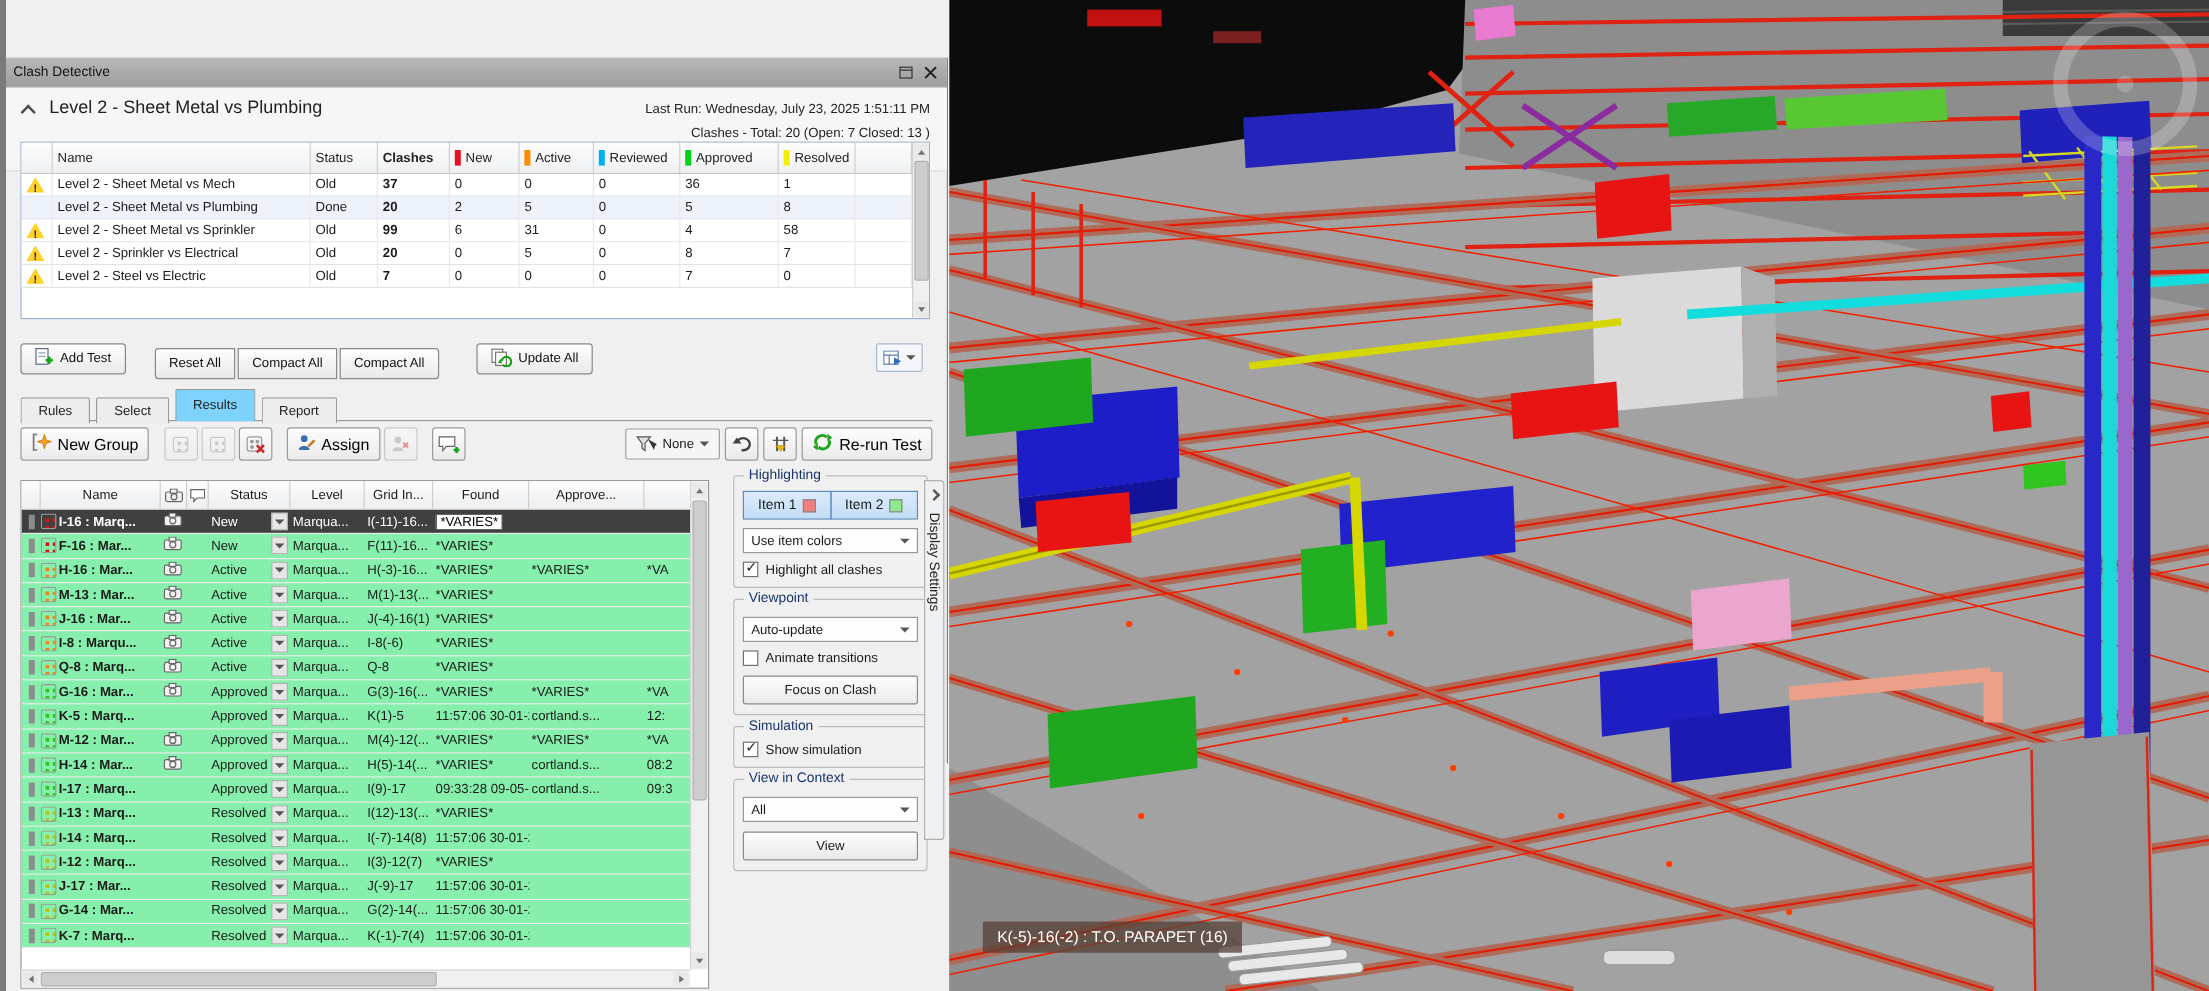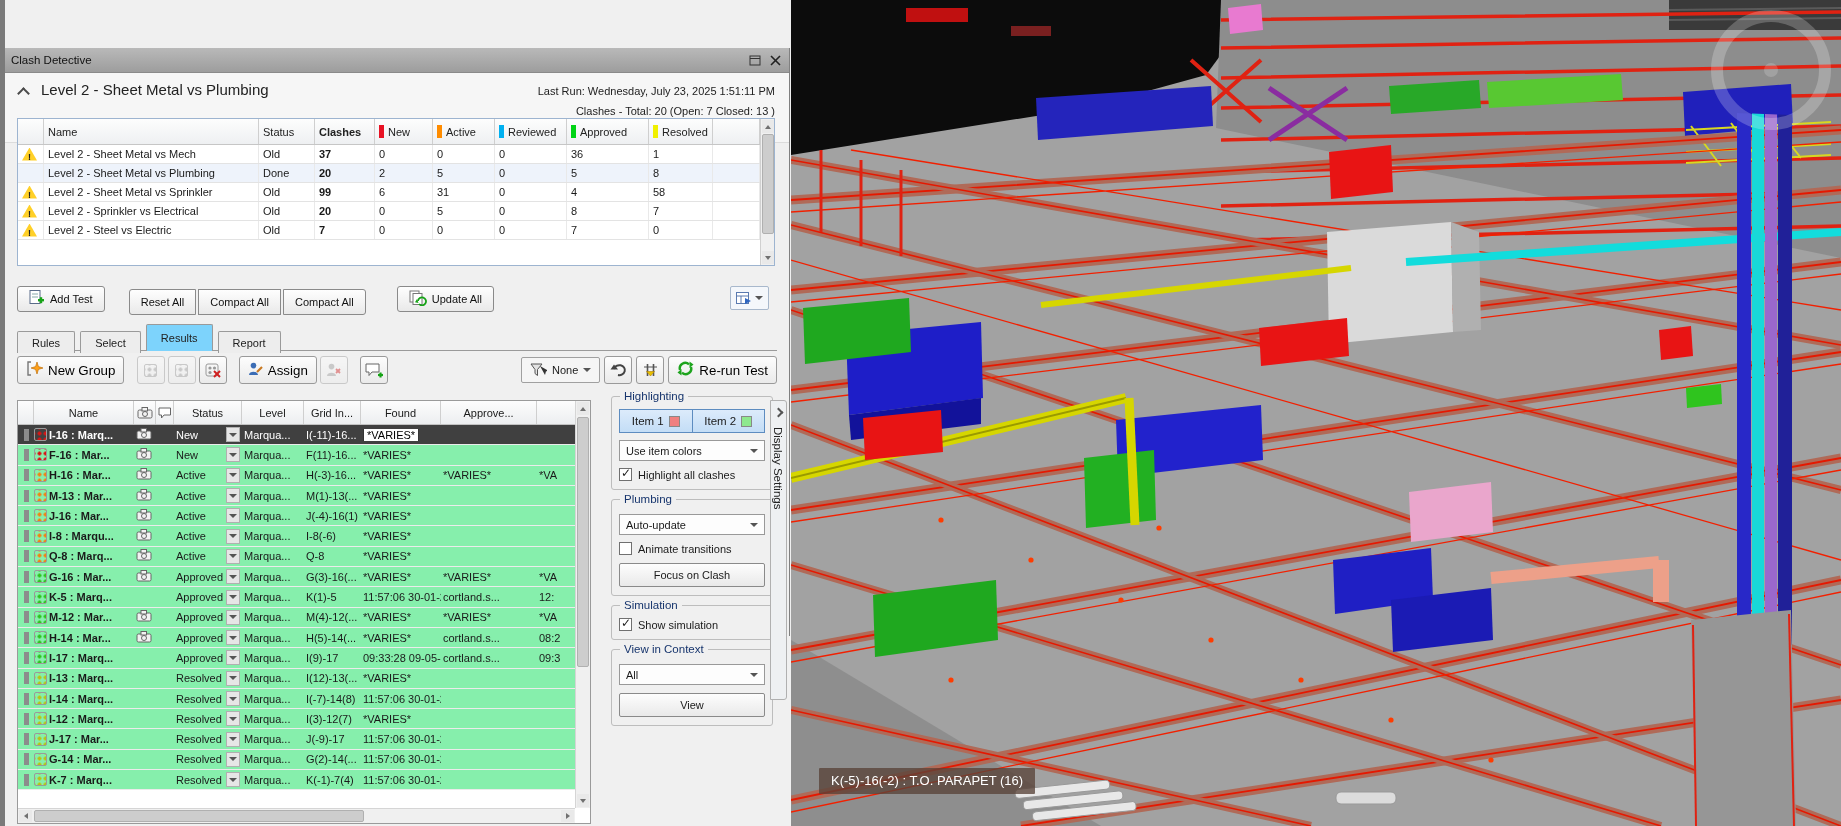--- a/index.html
+++ b/index.html
@@ -927,21 +927,21 @@
             <span class="caret"></span>
           </div>
         <div class="cbrow">
             <span class="cb on"></span>
             <span>Highlight all clashes</span>
           </div>
       </div>
 
 
       <div class="grp">
-        <span class="gtitle">Plumbing</span>
+        <span class="gtitle">Viewpoint</span>
         <div class="selectbox" style="margin-top:2px">
             <span>Auto-update</span>
             <span class="caret"></span>
           </div>
         <div class="cbrow">
             <span class="cb"></span>
             <span>Animate transitions</span>
           </div>
         <div class="widebtn">Focus on Clash</div>
       </div>

